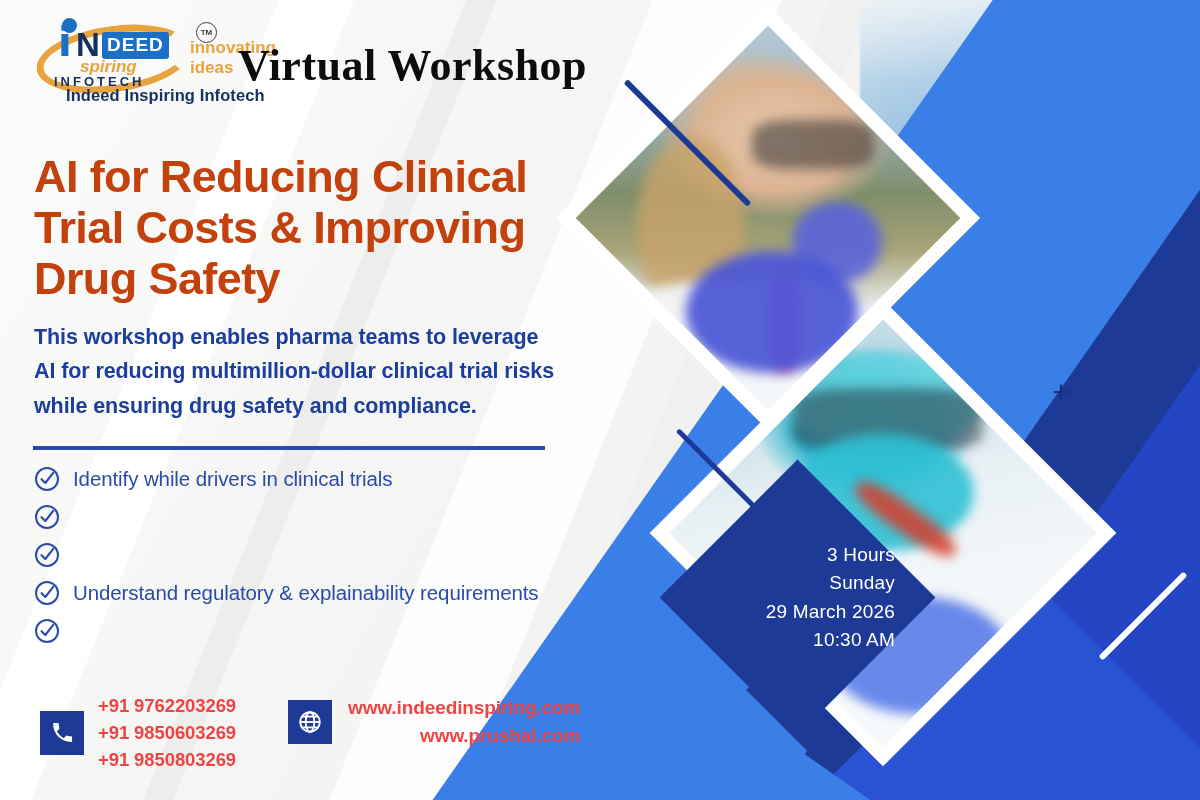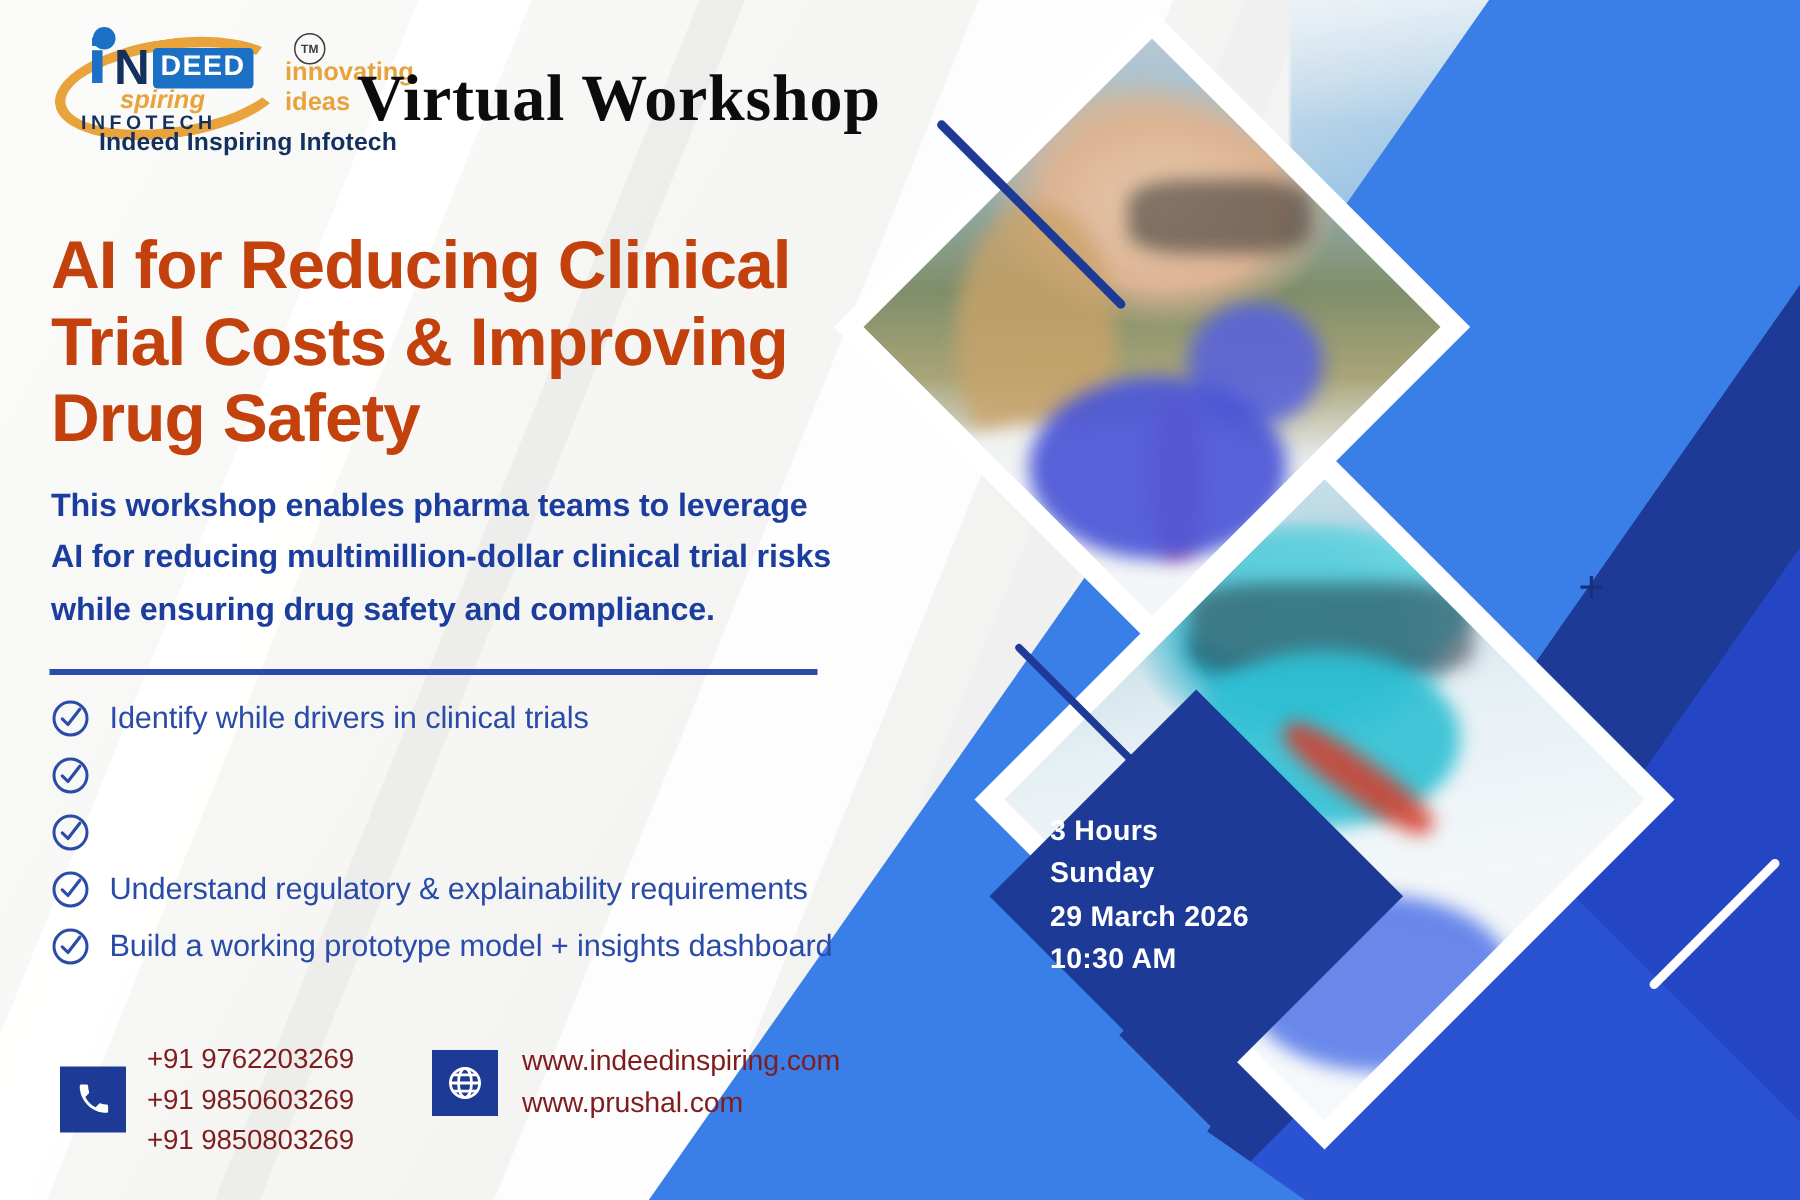--- a/index.html
+++ b/index.html
@@ -202,24 +202,24 @@
     width: 195px; height: 195px;
     background: #1d3a96;
     transform: rotate(45deg);
   }
   .badge-text {
     position: absolute;
     left: 700px; top: 500px;
     width: 195px; height: 195px;
     display: flex;
     flex-direction: column;
-    align-items: flex-start;
+    align-items: flex-end;
     justify-content: center;
     color: #ffffff;
-    font-weight: 700;
+    font-weight: 400;
     font-size: 19px;
     line-height: 1.48;
     text-align: center;
     letter-spacing: .2px;
   }
 
   
   .content {
     position: absolute;
     left: 0; top: 0;
@@ -399,26 +399,27 @@
   .icon-box {
     width: 44px; height: 44px;
     background: #1d3a96;
     display: flex;
     align-items: center;
     justify-content: center;
     flex: 0 0 44px;
   }
   .contact-lines {
     margin-left: 14px;
-    color: #7f1d1d;
+    color: #ef4444;
     font-size: 18.5px;
-    font-weight: 400;
+    font-weight: 700;
     line-height: 1.46;
     letter-spacing: -0.1px;
     white-space: nowrap;
+    text-align: right;
   }
   .contact-lines.web { margin-left: 16px; font-size: 19px; }
 </style>
 </head>
 <body>
 
 <div id="poster">
 
   <div class="bg-base"></div>
   <div class="bg-streak s1"></div>
@@ -542,21 +543,20 @@
         </span>
         <span class="check-label">Understand regulatory &amp; explainability requirements</span>
       </div>
       <div class="check-item">
         <span class="check-icon">
           <svg viewBox="0 0 26 26" width="26" height="26" fill="none">
             <circle cx="13" cy="13" r="11" stroke="currentColor" stroke-width="2"></circle>
             <path d="M7.5 13.2 L11.3 17 L19.2 6.8" stroke="currentColor" stroke-width="2.1" stroke-linecap="round" stroke-linejoin="round"></path>
           </svg>
         </span>
-        <span class="check-label">Build a working prototype model + insights dashboard</span>
       </div>
     </div>
 
     <div class="contact-phone">
       <span class="icon-box">
         <svg viewBox="0 0 24 24" width="25" height="25" fill="#ffffff">
           <path d="M6.6 10.8c1.4 2.8 3.8 5.2 6.6 6.6l2.2-2.2c.3-.3.7-.4 1.1-.2 1.2.4 2.4.6 3.7.6.6 0 1 .4 1 1V20c0 .6-.4 1-1 1C10.8 21 3 13.2 3 3.8c0-.6.4-1 1-1h3.4c.6 0 1 .4 1 1 0 1.3.2 2.5.6 3.7.1.4 0 .8-.2 1.1l-2.2 2.2z"></path>
         </svg>
       </span>
       <span class="contact-lines">

